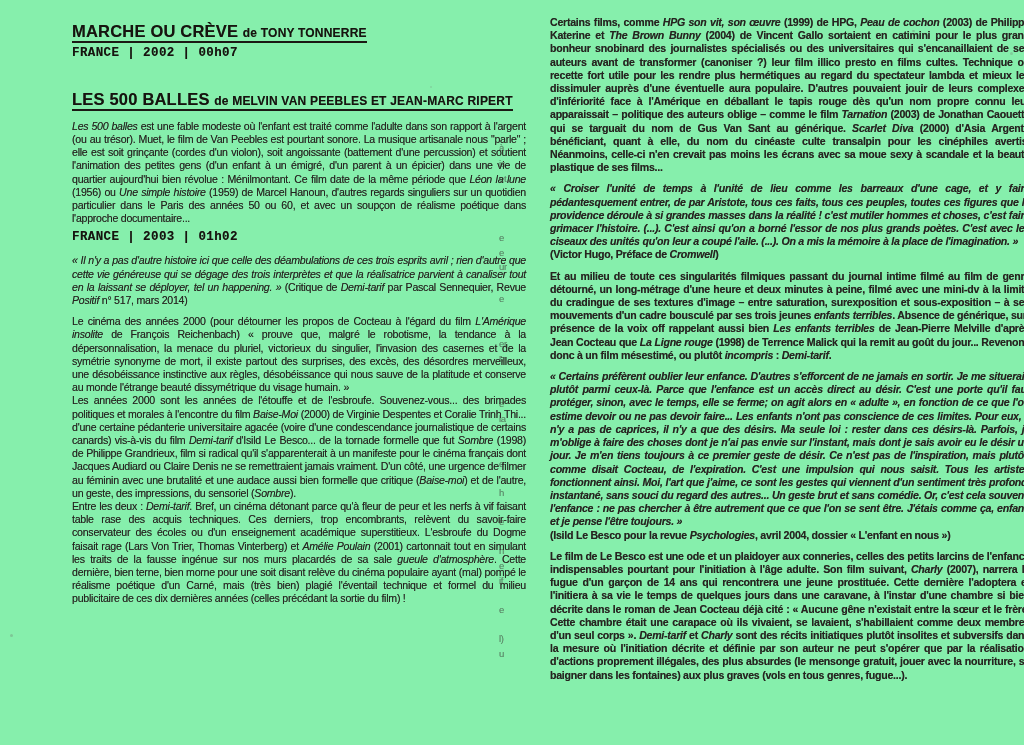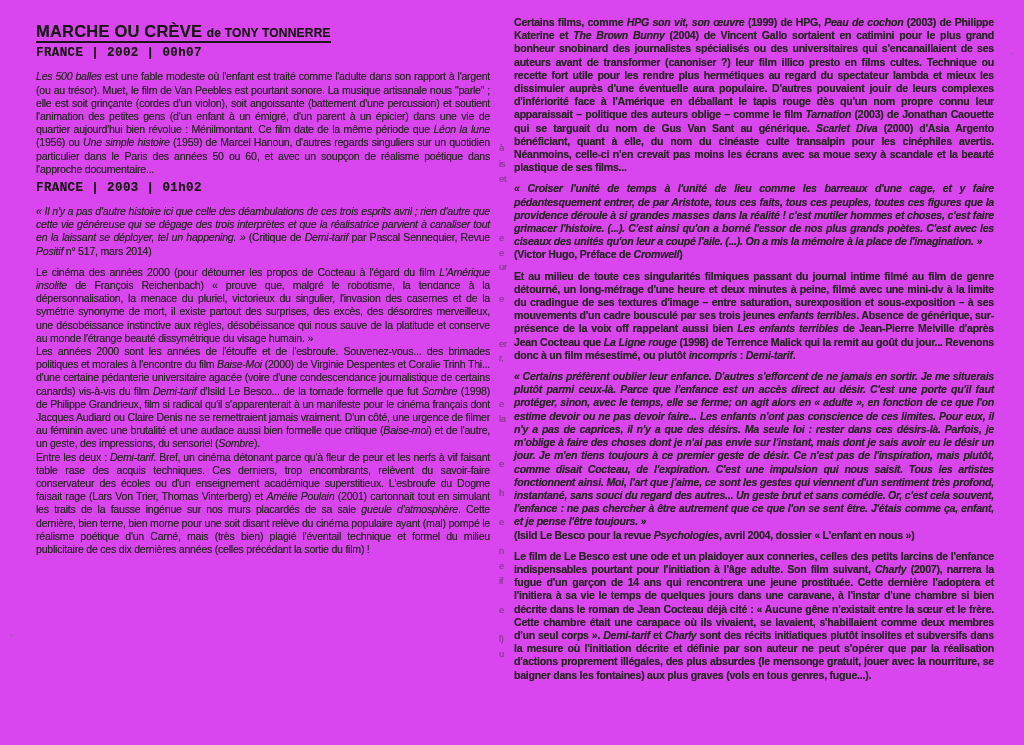--- a/index.html
+++ b/index.html
@@ -1,20 +1,21 @@
 <!DOCTYPE html>
 <html lang="fr"><head>
 <meta charset="utf-8">
 <style>
   html,body{margin:0;padding:0;background:#e8e6e2;}
   .page{
-    position:relative;width:1024px;height:745px;background:#d946ef;
+    position:relative;width:1024px;height:745px;background:#86efac;
     font-family:"Liberation Sans","DejaVu Sans",sans-serif;
     color:#23211e;overflow:hidden;box-sizing:border-box;
     text-shadow:0 0 .5px rgba(40,38,34,.55);
+    padding-left:36px;
   }
   .cols{display:flex;gap:24px;padding:16px 30px 0 36px;box-sizing:border-box;}
   .col{box-sizing:border-box;}
   .col-left{width:454px;flex:0 0 454px;}
   .col-right{width:480px;flex:0 0 480px;font-weight:bold;}
   h2.film-title{
     margin:30px 0 0;font-size:16px;font-weight:bold;letter-spacing:.2px;
     color:#16140f;line-height:1.15;
   }
   h2.film-title:first-child{margin-top:6px;}
@@ -36,20 +37,21 @@
   .speck{position:absolute;background:#6e6a63;border-radius:50%;}
 </style>
 </head>
 <body>
 
 <div class="page">
   <div class="cols">
     <div class="col col-left">
         <h2 class="film-title"><span class="title-underline"><span class="title-main">MARCHE OU CRÈVE</span> <span class="title-suffix">de TONY TONNERRE</span></span></h2>
         <div class="film-meta">FRANCE | 2002 | 00h07</div>
+        <h2 class="film-title"><span class="title-underline"><span class="title-main">LES 500 BALLES</span> <span class="title-suffix">de MELVIN VAN PEEBLES ET JEAN-MARC RIPERT</span></span></h2>
         <p class="para lead"><i>Les 500 balles</i> est une fable modeste où l'enfant est traité comme l'adulte dans son rapport à l'argent (ou au trésor). Muet, le film de Van Peebles est pourtant sonore. La musique artisanale nous "parle" ; elle est soit grinçante (cordes d'un violon), soit angoissante (battement d'une percussion) et soutient l'animation des petites gens (d'un enfant à un émigré, d'un parent à un épicier) dans une vie de quartier aujourd'hui bien révolue : Ménilmontant. Ce film date de la même période que <i>Léon la lune</i> (1956) ou <i>Une simple histoire</i> (1959) de Marcel Hanoun, d'autres regards singuliers sur un quotidien particulier dans le Paris des années 50 ou 60, et avec un soupçon de réalisme poétique dans l'approche documentaire...</p>
         <div class="film-meta">FRANCE | 2003 | 01h02</div>
         <p class="para lead"><i>« Il n'y a pas d'autre histoire ici que celle des déambulations de ces trois esprits avril ; rien d'autre que cette vie généreuse qui se dégage des trois interprètes et que la réalisatrice parvient à canaliser tout en la laissant se déployer, tel un happening. »</i> (Critique de <i>Demi-tarif</i> par Pascal Sennequier, Revue <i>Positif</i> n° 517, mars 2014)</p>
         <p class="para">Le cinéma des années 2000 (pour détourner les propos de Cocteau à l'égard du film <i>L'Amérique insolite</i> de François Reichenbach) « prouve que, malgré le robotisme, la tendance à la dépersonnalisation, la menace du pluriel, victorieux du singulier, l'invasion des casernes et de la symétrie synonyme de mort, il existe partout des surprises, des excès, des désordres merveilleux, une désobéissance instinctive aux règles, désobéissance qui nous sauve de la platitude et conserve au monde l'étrange beauté dissymétrique du visage humain. »</p>
         <p class="para tight">Les années 2000 sont les années de l'étouffe et de l'esbroufe. Souvenez-vous... des brimades politiques et morales à l'encontre du film <i>Baise-Moi</i> (2000) de Virginie Despentes et Coralie Trinh Thi... d'une certaine pédanterie universitaire agacée (voire d'une condescendance journalistique de certains canards) vis-à-vis du film <i>Demi-tarif</i> d'Isild Le Besco... de la tornade formelle que fut <i>Sombre</i> (1998) de Philippe Grandrieux, film si radical qu'il s'apparenterait à un manifeste pour le cinéma français dont Jacques Audiard ou Claire Denis ne se remettraient jamais vraiment. D'un côté, une urgence de filmer au féminin avec une brutalité et une audace aussi bien formelle que critique (<i>Baise-moi</i>) et de l'autre, un geste, des impressions, du sensoriel (<i>Sombre</i>).</p>
         <p class="para tight">Entre les deux : <i>Demi-tarif</i>. Bref, un cinéma détonant parce qu'à fleur de peur et les nerfs à vif faisant table rase des acquis techniques. Ces derniers, trop encombrants, relèvent du savoir-faire conservateur des écoles ou d'un enseignement académique superstitieux. L'esbroufe du Dogme faisait rage (Lars Von Trier, Thomas Vinterberg) et <i>Amélie Poulain</i> (2001) cartonnait tout en simulant les traits de la fausse ingénue sur nos murs placardés de sa sale <i>gueule d'atmosphère</i>. Cette dernière, bien terne, bien morne pour une soit disant relève du cinéma populaire ayant (mal) pompé le réalisme poétique d'un Carné, mais (très bien) plagié l'éventail technique et formel du milieu publicitaire de ces dix dernières années (celles précédant la sortie du film) !</p>
       </div>
     <div class="col col-right">
         <p class="para tight">Certains films, comme <i>HPG son vit, son œuvre</i> (1999) de HPG, <i>Peau de cochon</i> (2003) de Philippe Katerine et <i>The Brown Bunny</i> (2004) de Vincent Gallo sortaient en catimini pour le plus grand bonheur snobinard des journalistes spécialisés ou des universitaires qui s'encanaillaient de ses auteurs avant de transformer (canoniser ?) leur film illico presto en films cultes. Technique ou recette fort utile pour les rendre plus hermétiques au regard du spectateur lambda et mieux les dissimuler auprès d'une éventuelle aura populaire. D'autres pouvaient jouir de leurs complexes d'infériorité face à l'Amérique en déballant le tapis rouge dès qu'un nom propre connu leur apparaissait – politique des auteurs oblige – comme le film <i>Tarnation</i> (2003) de Jonathan Caouette qui se targuait du nom de Gus Van Sant au générique. <i>Scarlet Diva</i> (2000) d'Asia Argento bénéficiant, quant à elle, du nom du cinéaste culte transalpin pour les cinéphiles avertis. Néanmoins, celle-ci n'en crevait pas moins les écrans avec sa moue sexy à scandale et la beauté plastique de ses films...</p>
         <p class="para"><i>« Croiser l'unité de temps à l'unité de lieu comme les barreaux d'une cage, et y faire pédantesquement entrer, de par Aristote, tous ces faits, tous ces peuples, toutes ces figures que la providence déroule à si grandes masses dans la réalité ! c'est mutiler hommes et choses, c'est faire grimacer l'histoire. (...). C'est ainsi qu'on a borné l'essor de nos plus grands poètes. C'est avec les ciseaux des unités qu'on leur a coupé l'aile. (...). On a mis la mémoire à la place de l'imagination. »</i></p>

